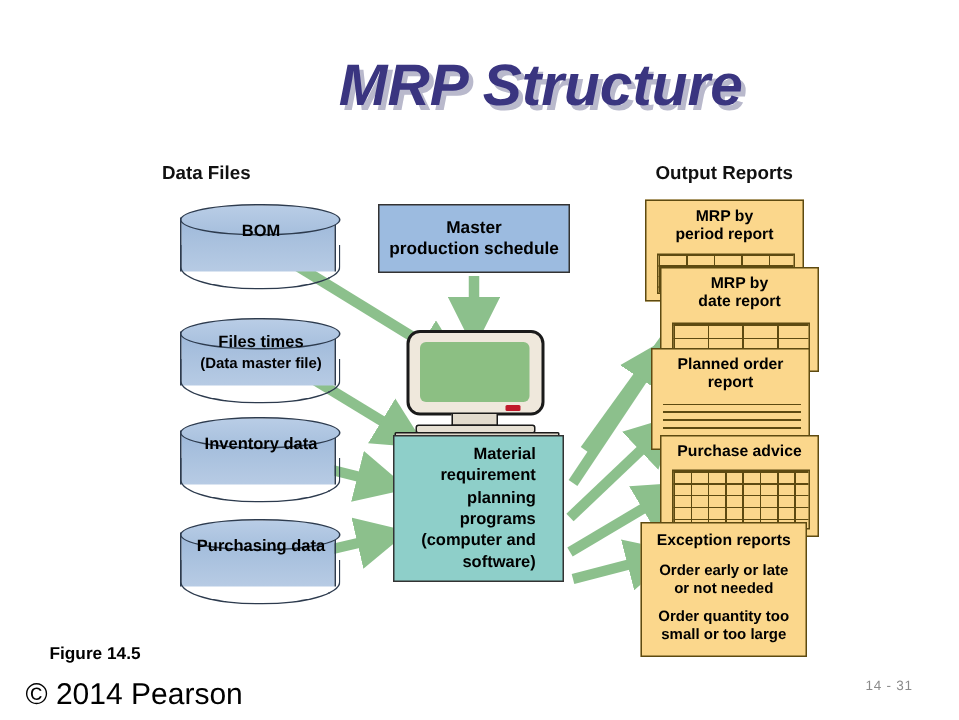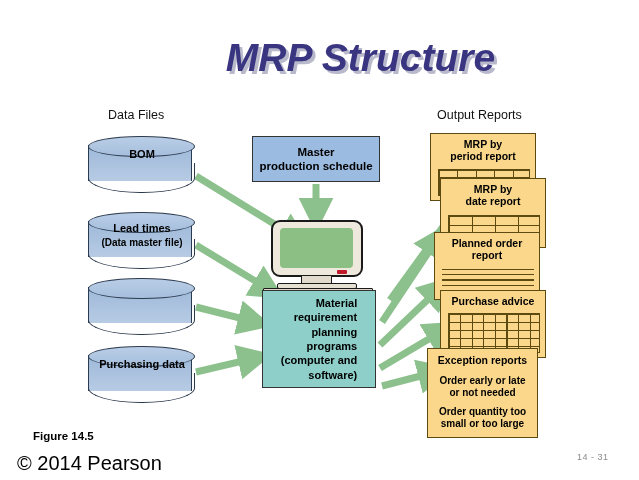--- a/index.html
+++ b/index.html
@@ -35,32 +35,33 @@
     color: #3a3580;
     text-shadow: 3px 3px 0 #b9b9cc;
     white-space: nowrap;
     margin-left: 41px;
   }
 
   
   .col-head {
     position: absolute;
     font-size: 12.5px;
-    font-weight: normal;
+    font-weight: bold;
     color: #111;
     white-space: nowrap;
   }
   #head-data-files { left: 108px; top: 108px; }
   #head-output-reports { left: 437px; top: 108px; }
 
   
   .cylinder {
     position: absolute;
     width: 108px;
     height: 70px;
+    margin-left: 32px;
   }
   .cyl-body {
     position: absolute;
     left: 0;
     top: 9px;
     width: 104px;
     height: 36px;
     background: linear-gradient(to bottom, #9db8da 0%, #a9c1de 45%, #b7cbe4 100%);
     border-left: 1.6px solid #2d3b4e;
     border-right: 1.6px solid #2d3b4e;
@@ -323,28 +324,29 @@
     <div class="cyl-body"></div>
     <div class="cyl-bottom"></div>
     <div class="cyl-top"></div>
     <div class="cyl-label one-line">BOM</div>
   </div>
 
   <div class="cylinder" id="cyl-lead">
     <div class="cyl-body"></div>
     <div class="cyl-bottom"></div>
     <div class="cyl-top"></div>
-    <div class="cyl-label l1">Lead times</div>
+    <div class="cyl-label l1">Files times</div>
     <div class="cyl-label l2">(Data master file)</div>
   </div>
 
   <div class="cylinder" id="cyl-inv">
     <div class="cyl-body"></div>
     <div class="cyl-bottom"></div>
     <div class="cyl-top"></div>
+    <div class="cyl-label one-line">Inventory data</div>
   </div>
 
   <div class="cylinder" id="cyl-purch">
     <div class="cyl-body"></div>
     <div class="cyl-bottom"></div>
     <div class="cyl-top"></div>
     <div class="cyl-label one-line">Purchasing data</div>
   </div>
 
   <div id="box-mps">Master<br>production schedule</div>

